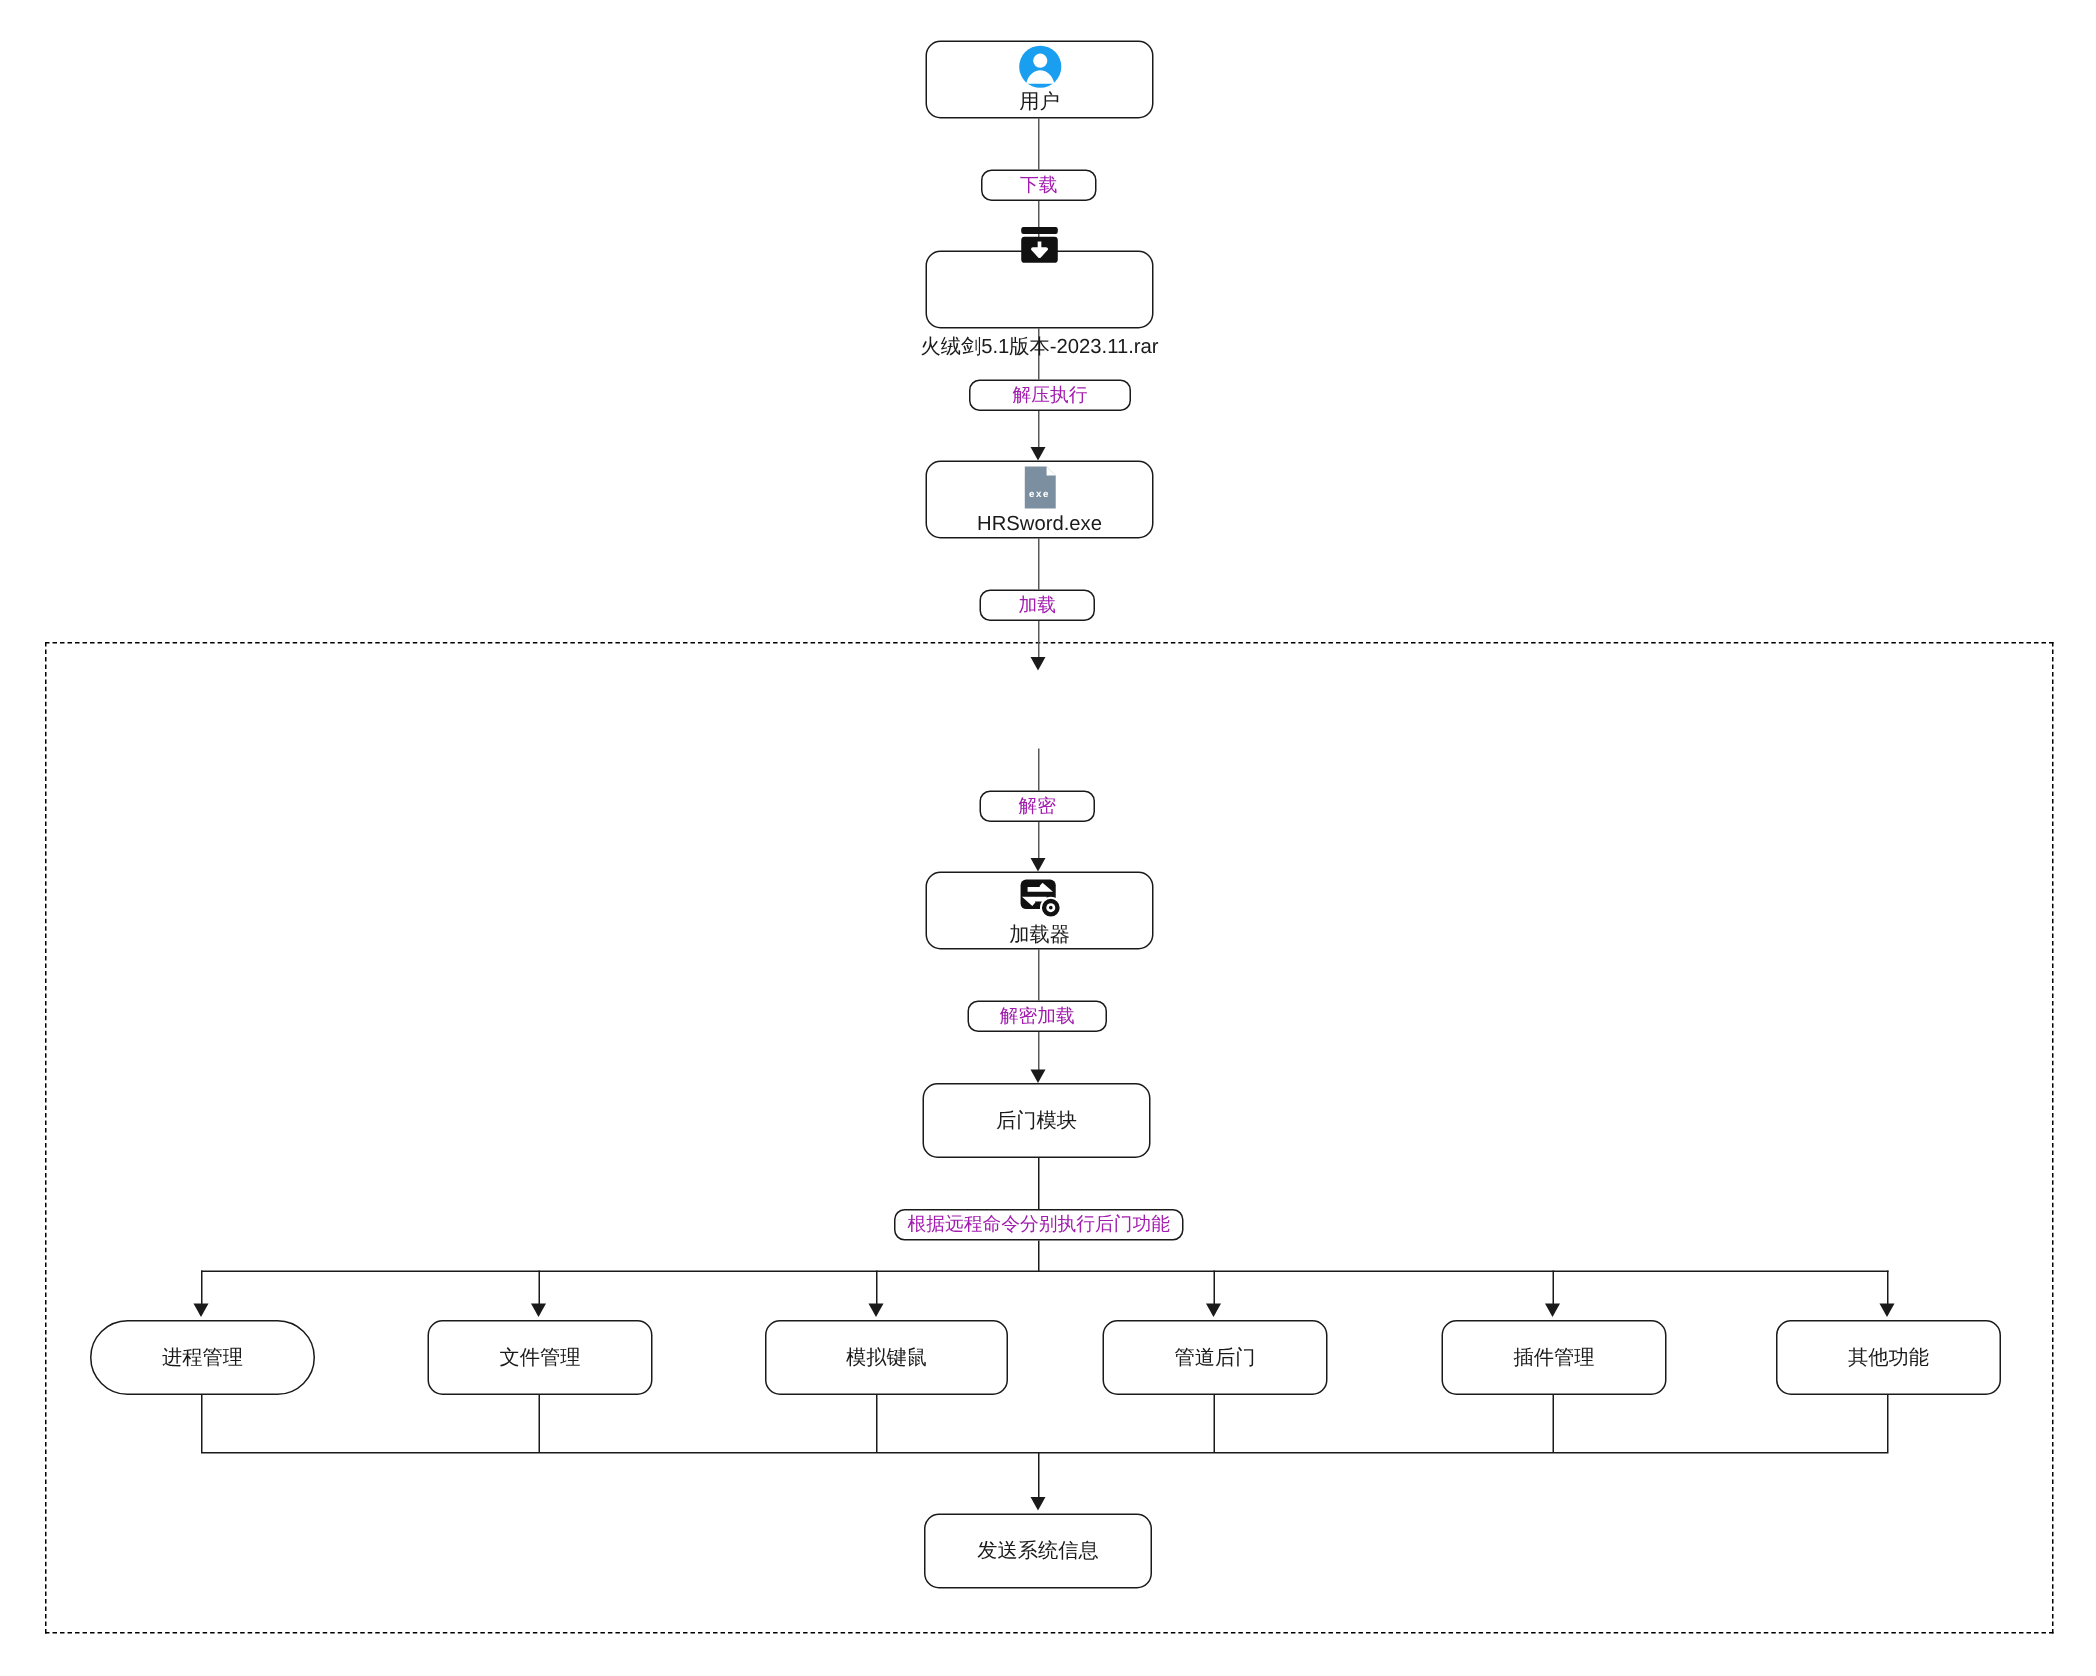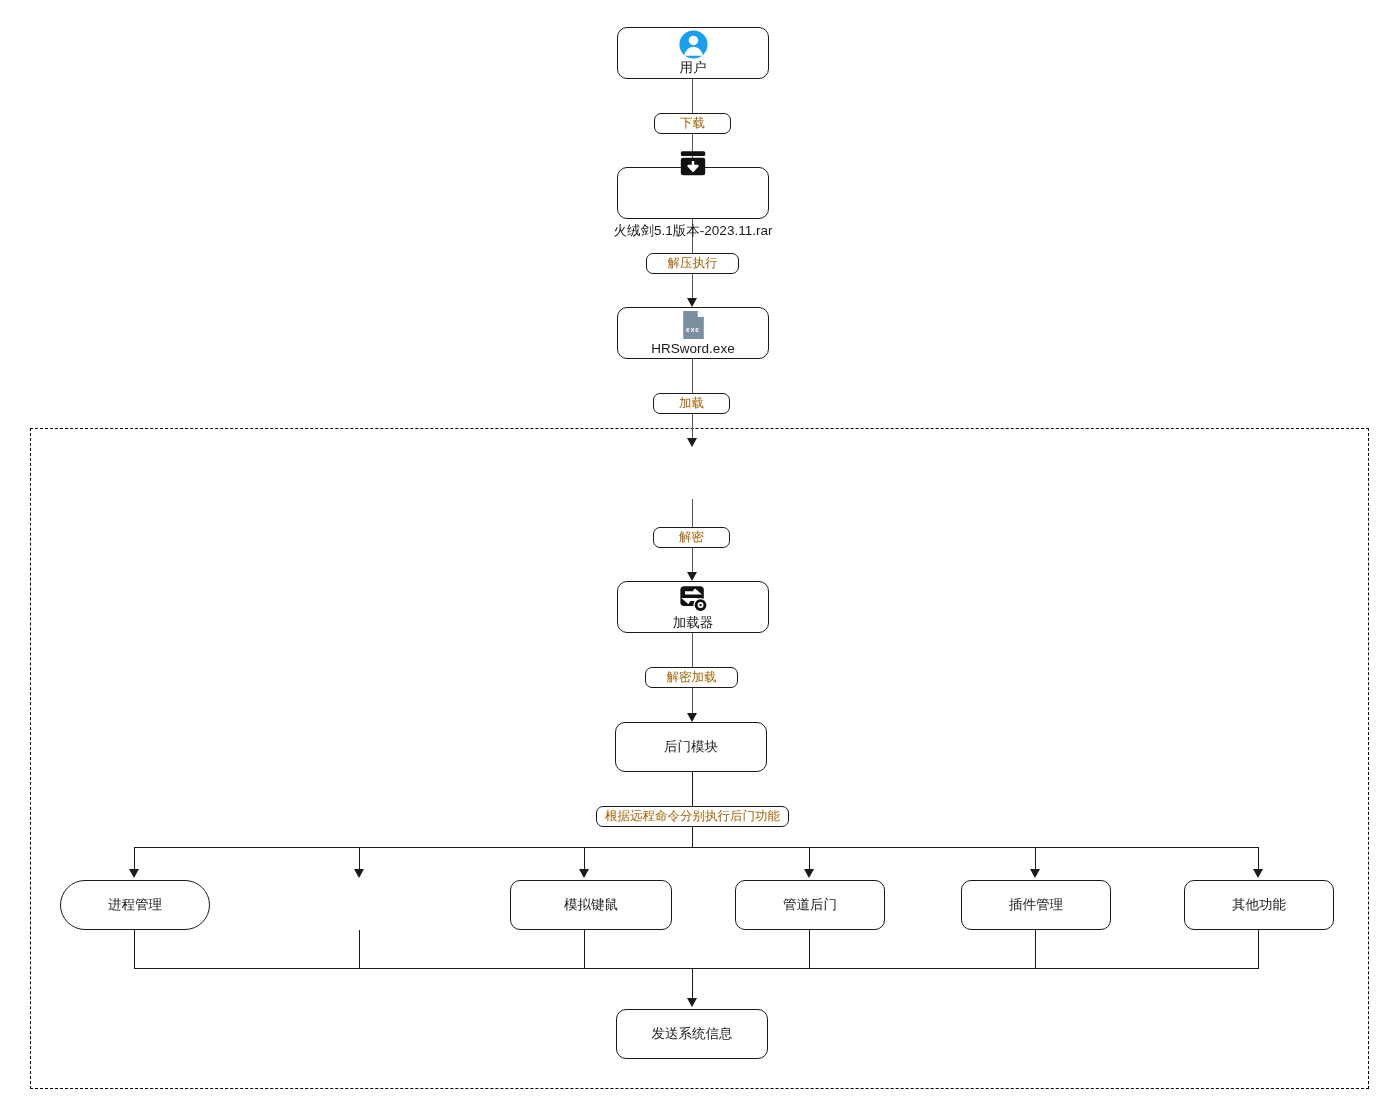--- a/index.html
+++ b/index.html
@@ -42,21 +42,21 @@
   .edge-label {
     position: absolute;
     box-sizing: border-box;
     border: 1.2px solid #1a1a1a;
     border-radius: 7px;
     background: #ffffff;
     display: flex;
     align-items: center;
     justify-content: center;
     font-size: 12.5px;
-    color: #a16207;
+    color: #a21caf;
     white-space: nowrap;
     padding: 0 7px;
     height: 21px;
     z-index: 5;
   }
   .vline {
     position: absolute;
     width: 1.3px;
     background: #595959;
     z-index: 1;
@@ -212,37 +212,40 @@
     <span class="node-label">加载器</span>
   </div>
 
   <div class="node" style="left:615px; top:722px; width:152px; height:50px;">
     <span class="node-label">后门模块</span>
   </div>
 
   <div class="node" style="left:60px; top:880px; width:150px; height:50px;border-radius:25px;">
     <span class="node-label">进程管理</span>
   </div>
+  <div class="node" style="left:285px; top:880px; width:150px; height:50px;">
+    <span class="node-label">文件管理</span>
+  </div>
   <div class="node" style="left:510px; top:880px; width:162px; height:50px;">
     <span class="node-label">模拟键鼠</span>
   </div>
   <div class="node" style="left:735px; top:880px; width:150px; height:50px;">
     <span class="node-label">管道后门</span>
   </div>
   <div class="node" style="left:961px; top:880px; width:150px; height:50px;">
     <span class="node-label">插件管理</span>
   </div>
   <div class="node" style="left:1184px; top:880px; width:150px; height:50px;">
     <span class="node-label">其他功能</span>
   </div>
 
   <div class="node" style="left:616px; top:1009px; width:152px; height:50px;">
     <span class="node-label">发送系统信息</span>
   </div>
 
   <div class="edge-label" style="left:654px; top:113px; width:77px;">下载</div>
-  <div class="edge-label" style="left:646px; top:253px; width:93px;font-family:Liberation Mono, monospace;">解压执行</div>
+  <div class="edge-label" style="left:646px; top:253px; width:108px;font-family:Liberation Mono, monospace;">解压执行</div>
   <div class="edge-label" style="left:653px; top:393px; width:77px;">加载</div>
   <div class="edge-label" style="left:653px; top:527px; width:77px;">解密</div>
   <div class="edge-label" style="left:645px; top:667px; width:93px;">解密加载</div>
   <div class="edge-label" style="left:596px; top:806px; width:193px;">根据远程命令分别执行后门功能</div>
 
 </div>
 
 </body></html>

